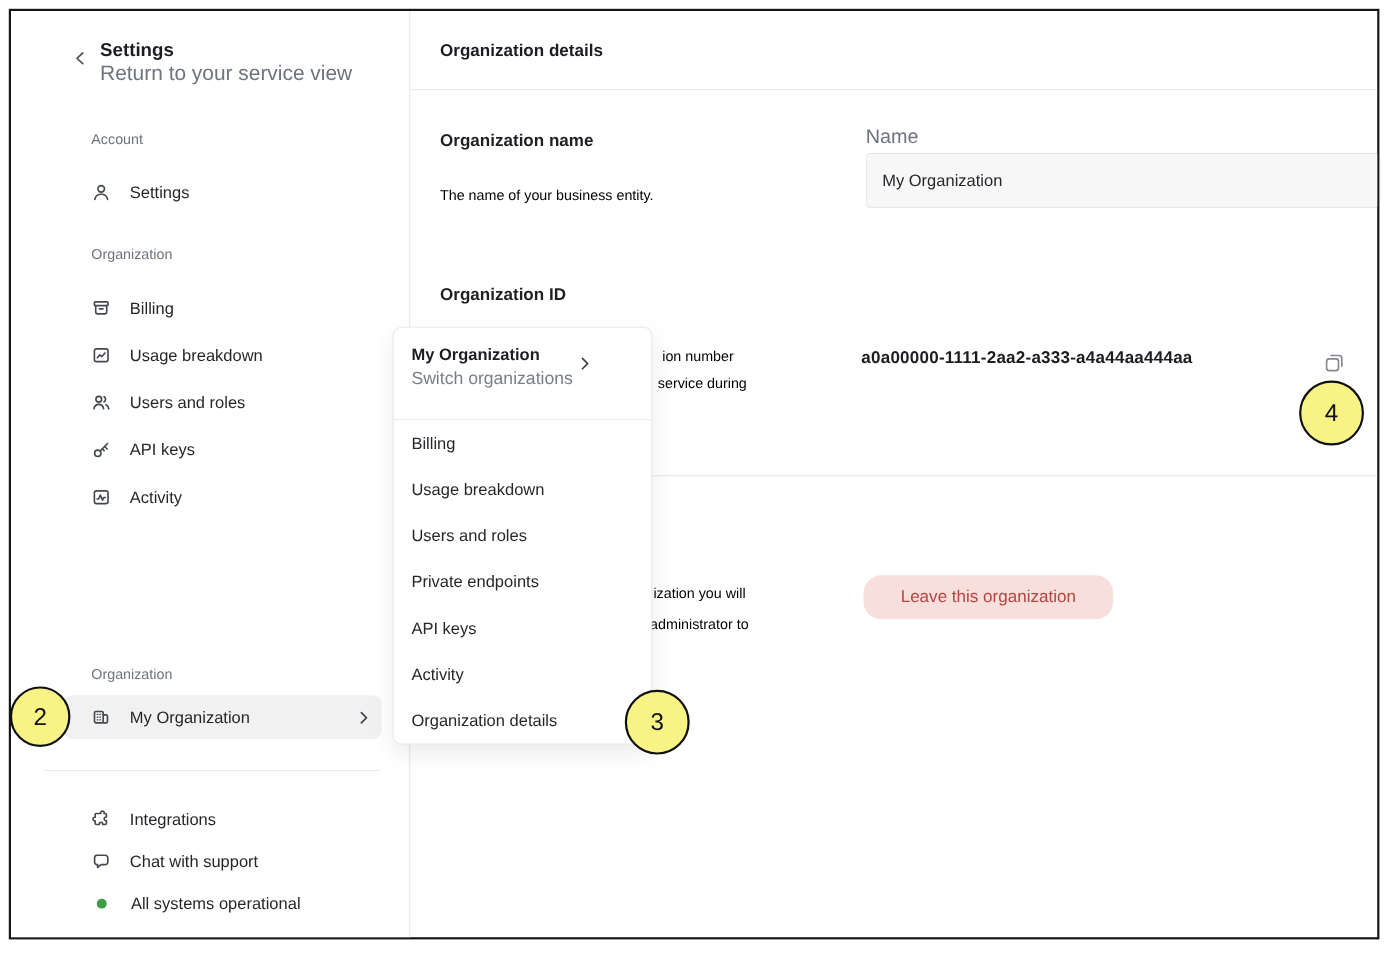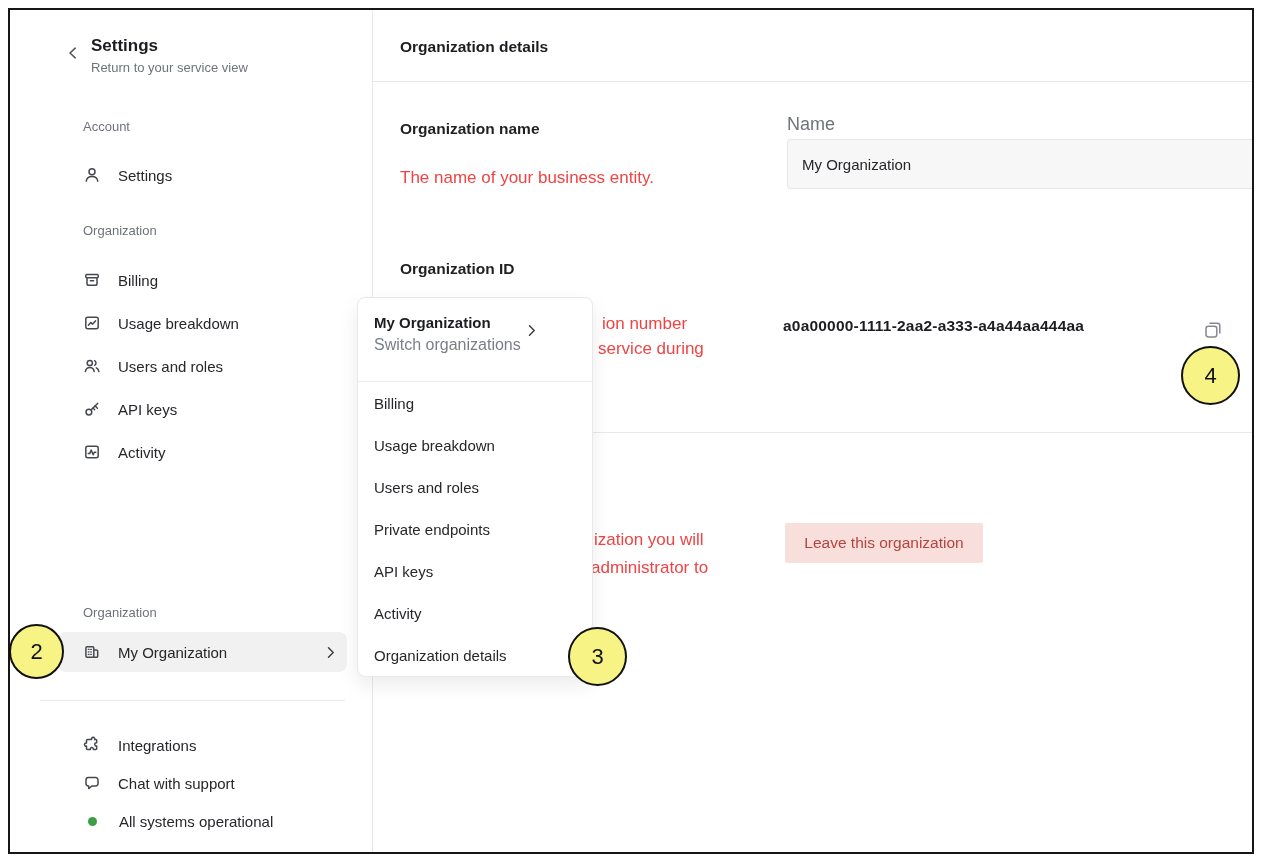--- a/index.html
+++ b/index.html
@@ -8,51 +8,51 @@
     font-family:"Liberation Sans",sans-serif;color:#26272b;
     -webkit-font-smoothing:antialiased;
   }
   .frame{position:absolute;left:8px;top:8px;width:1246px;height:846px;border:2px solid #161616;
          background:#fff;box-sizing:border-box;}
   
   .sidebar{position:absolute;left:0;top:0;width:362px;height:100%;border-right:1px solid #e8e8ea;background:#fff;}
   .sb-header{position:absolute;left:57px;top:26px;display:flex;align-items:flex-start;gap:13px;cursor:pointer;}
   .sb-header svg{margin-top:10px;flex:none;}
   .sb-title{font-size:17px;font-weight:bold;color:#1c1d21;line-height:20px;}
-  .sb-subtitle{font-size:13px;color:#6e737c;margin-top:4px;line-height:16px;}
+  .sb-subtitle{font-size:19px;color:#6e737c;margin-top:4px;line-height:16px;}
   .sb-label{position:absolute;left:73px;font-size:13px;color:#6e737c;}
   .sb-row{position:absolute;left:48px;width:289px;height:40px;border-radius:8px;display:flex;align-items:center;
           padding:0 12px 0 25px;box-sizing:border-box;gap:17px;font-size:15px;color:#26272b;cursor:pointer;}
   .sb-row svg{flex:none;}
   .sb-row.selected{background:#f1f1f2;}
   .sb-row .chev{margin-left:auto;}
   .sb-divider{position:absolute;left:30px;width:305px;top:690px;border-top:1px solid #e8e8ea;}
   .sb-foot{position:absolute;left:73px;height:20px;display:flex;align-items:center;gap:17px;font-size:15px;color:#26272b;cursor:pointer;}
   .dot{width:9px;height:9px;border-radius:50%;background:#3f9e44;margin:0 5px;flex:none;}
   
   .main{position:absolute;left:363px;top:0;right:0;height:100%;}
   .main-title{position:absolute;left:27px;top:28px;font-size:15.5px;font-weight:bold;color:#1c1d21;}
   .divider{position:absolute;left:0;right:0;border-top:1px solid #e8e8ea;}
   #div1{top:71px}#div2{top:422px}
   .sec-heading{position:absolute;left:27px;font-size:15.5px;font-weight:bold;color:#1f2023;}
   #h-name{top:110px}#h-id{top:250px}
-  .sec-desc{position:absolute;font-size:17px;color:#ef4444;line-height:19px;}
+  .sec-desc{position:absolute;font-size:13px;color:#000000;line-height:19px;}
   #d-name{left:27px;top:158px;}
   #frag-id-1{left:229px;top:304px;}
   #frag-id-2{left:225px;top:329px;}
   #frag-leave-1{left:221px;top:520px;}
   #frag-leave-2{left:218px;top:548px;}
   .field-label{position:absolute;left:414px;top:104px;font-size:18px;color:#6e737c;}
   .name-input{position:absolute;left:414px;top:129px;right:0;height:50px;background:#f7f7f8;
               border:1px solid #e4e5e7;border-right:none;border-radius:4px 0 0 4px;font-size:15px;
               padding:0 14px;color:#26272b;box-sizing:border-box;font-family:inherit;outline:none;}
   .org-id-value{position:absolute;left:410px;top:307px;font-size:15.5px;font-weight:bold;color:#1c1d21;letter-spacing:.2px;}
   .copy-btn{position:absolute;left:829px;top:309px;width:22px;height:22px;background:none;border:none;padding:0;cursor:pointer;}
-  .leave-btn{position:absolute;left:412px;top:513px;width:198px;height:40px;background:#f8dfdc;color:#b5443f;
-             border:none;border-radius:2px;font-size:15.5px;font-family:inherit;cursor:pointer;}
+  .leave-btn{position:absolute;left:412px;top:513px;width:227px;height:40px;background:#f8dfdc;color:#b5443f;
+             border:none;border-radius:16px;font-size:15.5px;font-family:inherit;cursor:pointer;}
   
   .menu{position:absolute;left:347px;top:287px;width:236px;background:#fff;border:1px solid #e9e9eb;
         border-radius:8px;box-shadow:0 8px 20px rgba(0,0,0,.08);z-index:20;box-sizing:border-box;}
   .menu-header{position:relative;height:83px;box-sizing:border-box;padding:15px 16px 0;cursor:pointer;}
   .menu-title{font-size:15px;font-weight:bold;color:#1c1d21;line-height:20px;}
   .menu-sub{font-size:16px;color:#7a7f87;margin-top:3px;line-height:17px;}
   .menu-chevron{position:absolute;left:170px;top:26px;}
   .menu-divider{border-top:1px solid #ececee;}
   .menu-item{height:42px;display:flex;align-items:center;padding:0 16px;font-size:15px;color:#26272b;cursor:pointer;}
   

